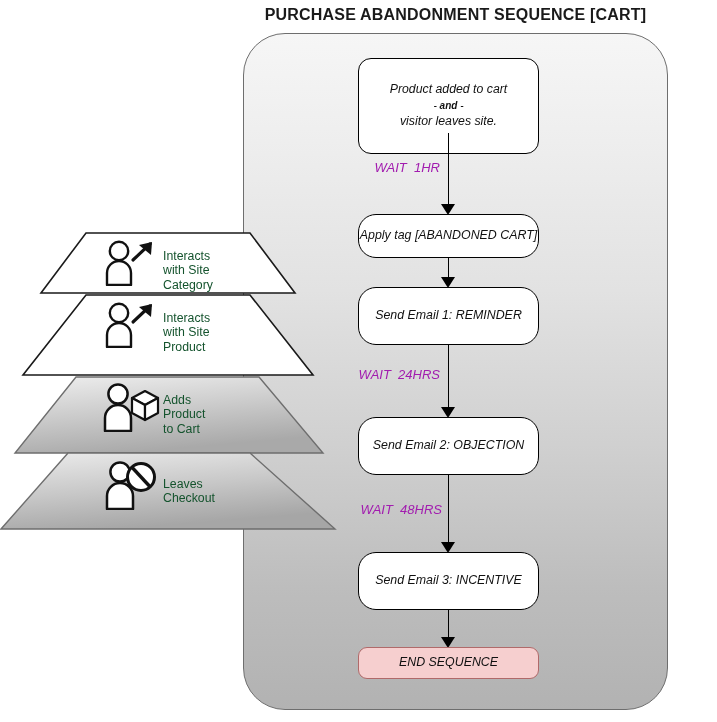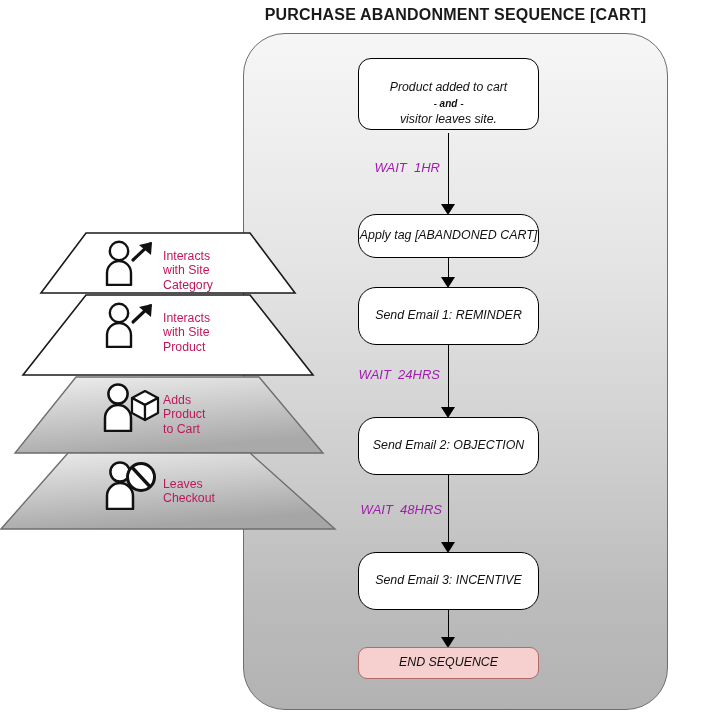--- a/index.html
+++ b/index.html
@@ -47,21 +47,21 @@
     display:flex;
     flex-direction:column;
     align-items:center;
     justify-content:center;
     font-style:italic;
     font-size:12.4px;
     color:#111;
     text-align:center;
     line-height:1.45;
   }
-  .node.trigger{ top:58px; height:72px; border-radius:13px;justify-content:flex-end;}
+  .node.trigger{ top:58px; height:96px; border-radius:13px;}
   .node.trigger .l1{font-size:12.3px;}
   .node.trigger .l2{font-size:10px;}
   .node.trigger .l2 b{font-weight:bold;font-style:italic;}
   .node.trigger .l3{font-size:12.3px;}
   .node.tagbox{ top:214px; height:44px;}
   .node.email1{ top:287px; height:58px;}
   .node.email2{ top:417px; height:58px;}
   .node.email3{ top:552px; height:58px;}
   .node.endbox{
     top:647px; height:32px;
@@ -106,21 +106,21 @@
   .w1{left:355px;top:160px;}
   .w2{left:355px;top:367px;}
   .w3{left:357px;top:502px;}
 
   
   .trapWrap{position:absolute;}
   .trapWrap svg{display:block;overflow:visible;}
   .trapLabel{
     position:absolute;
     font-size:12.3px;
-    color:#be185d;
+    color:#14532d;
     line-height:1.17;
     text-align:left;
     white-space:pre-line;
   }
   .t1{left:40px;  top:232px;}
   .t2{left:22px;  top:294px;}
   .t3{left:14px;  top:376px;}
   .t4{left:0px;   top:452px;}
 
   .lab1{left:163px; top:249px;}

